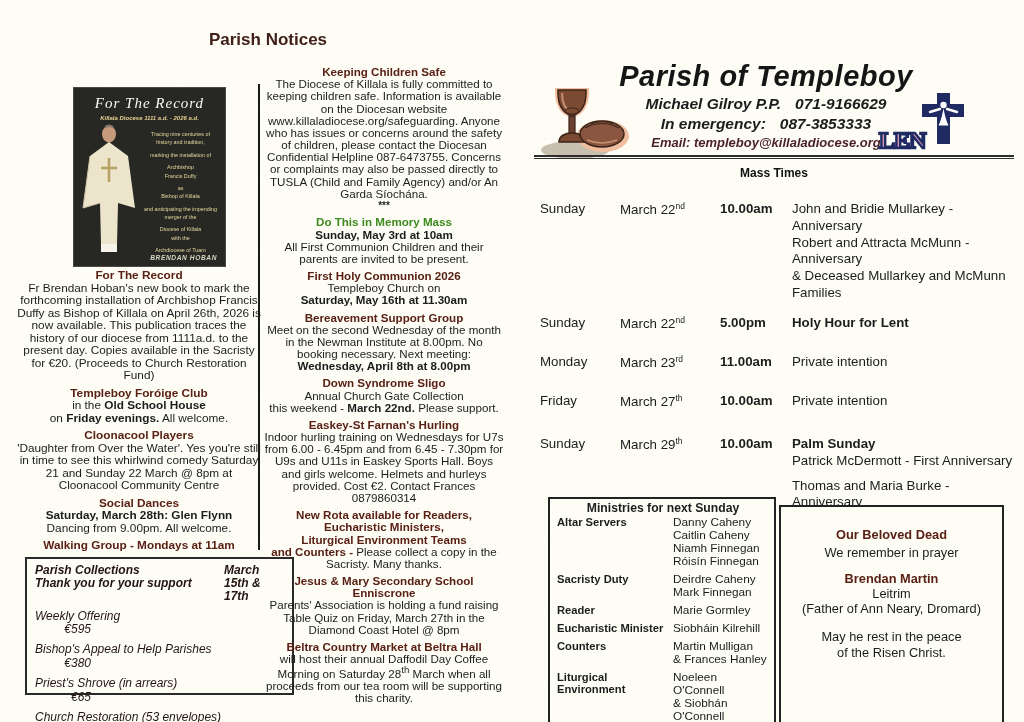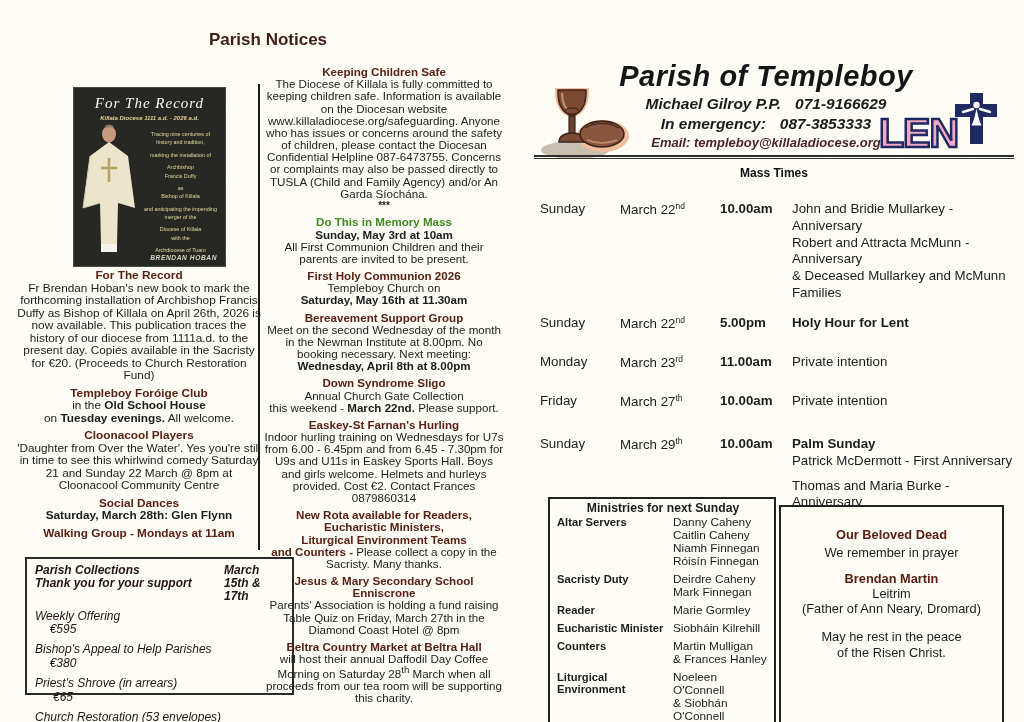--- a/index.html
+++ b/index.html
@@ -35,43 +35,43 @@
   .sec-h { font-weight:bold; color:#5a2014; }
 
   .collections { position:absolute; left:25px; top:557px; width:251px; height:124px;
     border:2px solid #2a2a2a; background:#fdfdf6; padding:5px 6px 5px 8px;
     font-style:italic; color:#231510; font-size:12px; line-height:1.1; }
   .col-head { display:flex; font-weight:bold; margin-bottom:6px; }
   .col-head-left { flex:1; }
   .col-head-right { width:62px; text-align:left; }
   .col-row { display:flex; margin-bottom:7.5px;flex-direction:column; }
   .col-row .lbl { flex:1; text-align:left; }
-  .col-row .amt { width:56px; text-align:center; }
+  .col-row .amt { width:56px; text-align:right; }
 
   .divider-v { position:absolute; left:258px; top:84px; width:2px; height:466px; background:#1a1a1a; }
 
   
   .mid-col { position:absolute; left:264px; top:66px; width:240px; text-align:center;
     font-size:11.6px; line-height:1.05; }
   .green-h { color:#3f8a1e; font-weight:bold; }
   .stars { font-weight:bold; font-size:10px; margin:1px 0 3px 0; }
 
   
   .chalice-svg { position:absolute; left:535px; top:76px; width:104px; height:88px; }
 
   .r-header { position:absolute; left:598px; top:60px; width:336px; text-align:center; }
   .r-title { font-size:29px; font-weight:bold; font-style:italic; color:#151515; letter-spacing:0.5px; }
   .r-line { font-size:15.5px; font-weight:bold; font-style:italic; margin-top:2px;
     display:flex; justify-content:center; gap:14px; }
   .r-line.em { }
   .r-email { font-size:13px; font-weight:bold; font-style:italic; color:#4a1f28; margin-top:2px; }
 
   .lent { position:absolute; left:879px; top:92px; display:flex; align-items:flex-end; }
-  .lent-text { font-size:41px; line-height:0.9; font-weight:900; color:#f3a8c6;
-    -webkit-text-stroke:2.5px #1f2a63; letter-spacing:-1px; font-family:Liberation Sans, sans-serif; }
+  .lent-text { font-size:24px; line-height:0.9; font-weight:900; color:#f3a8c6;
+    -webkit-text-stroke:2.5px #1f2a63; letter-spacing:-1px; font-family:Liberation Serif, serif; }
   .lent-cross { width:46px; height:60px; margin-left:-5px; }
 
   .hr2 { position:absolute; left:534px; top:155px; width:480px; height:4px;
     border-top:2.5px solid #2e2e2e; border-bottom:1px solid #2e2e2e; box-sizing:border-box; }
   .mass-title { position:absolute; left:534px; top:166px; width:480px; text-align:center;
     font-weight:bold; font-size:12px; color:#111; }
 
   .mass { position:absolute; left:540px; top:201px; width:474px; font-size:13.3px; line-height:1.26; }
   .mrow { display:grid; grid-template-columns:80px 100px 72px 1fr; }
   .mtime { font-weight:bold; }
@@ -131,29 +131,30 @@
   </div>
 
   <div class="left-col">
     <div class="sec">
       <div class="sec-h">For The Record</div>
       <div>Fr Brendan Hoban's new book to mark the forthcoming installation of Archbishop Francis Duffy as Bishop of Killala on April 26th, 2026 is now available. This publication traces the history of our diocese from 1111a.d. to the present day. Copies available in the Sacristy for €20. (Proceeds to Church Restoration Fund)</div>
     </div>
     <div class="sec">
       <div class="sec-h">Templeboy Foróige Club</div>
       <div><span>in the </span><span class="b">Old School House</span></div>
-      <div><span>on </span><span class="b">Tuesday evenings.</span><span> All welcome.</span></div>
+      <div><span>on </span><span class="b">Friday evenings.</span><span> All welcome.</span></div>
     </div>
     <div class="sec">
       <div class="sec-h">Cloonacool Players</div>
       <div>'Daughter from Over the Water'. Yes you're still in time to see this whirlwind comedy Saturday 21 and Sunday 22 March @ 8pm at Cloonacool Community Centre</div>
     </div>
     <div class="sec">
       <div class="sec-h">Social Dances</div>
       <div class="b">Saturday, March 28th: Glen Flynn</div>
+      <div>Dancing from 9.00pm. All welcome.</div>
     </div>
     <div class="sec">
       <div class="sec-h">Walking Group - Mondays at 11am</div>
 
     </div>
   </div>
 
   <div class="collections">
     <div class="col-head">
       <div class="col-head-left">

